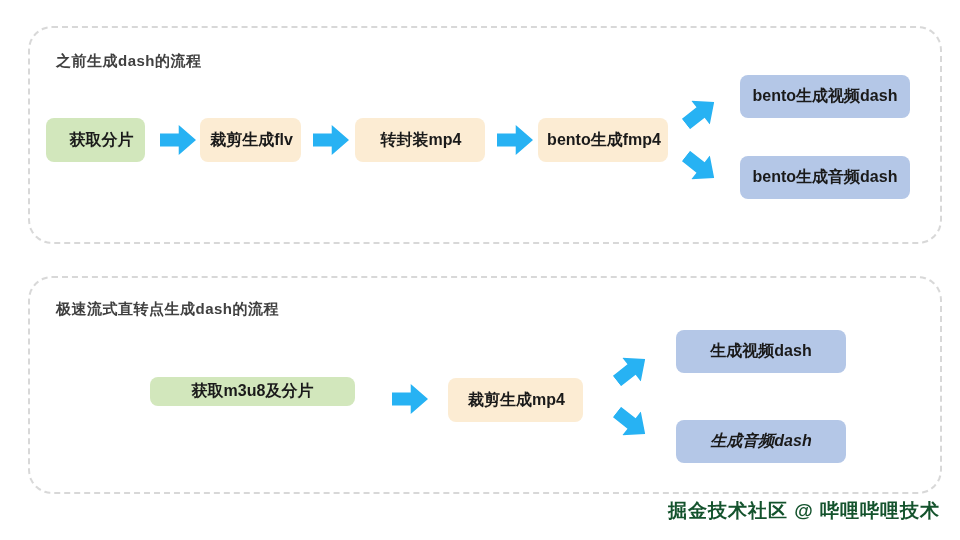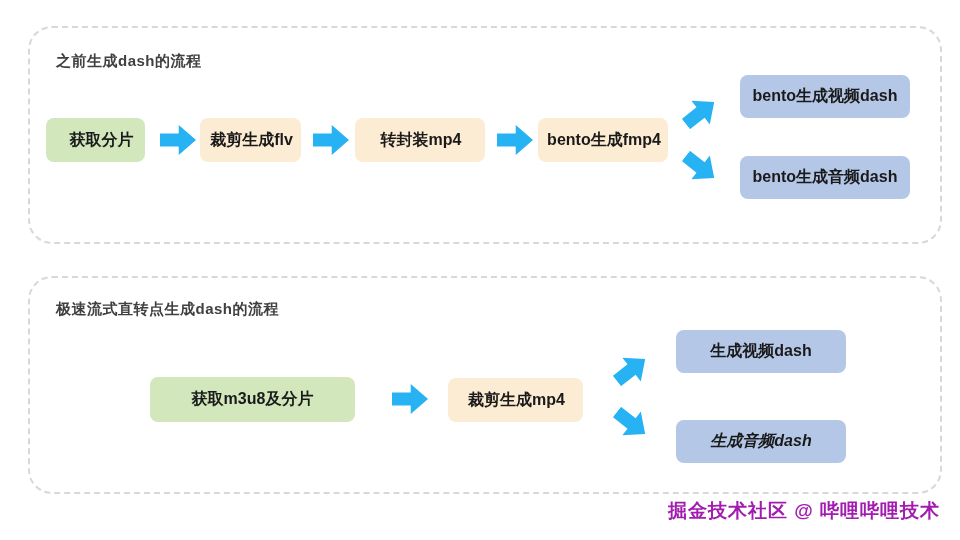--- a/index.html
+++ b/index.html
@@ -11,21 +11,21 @@
         border-radius:8px;font-weight:bold;font-size:16px;color:#1a1a1a;text-align:center;
         padding:0 6px;box-sizing:border-box;}
   .node.green{background:#d2e7bc;}
   .node.cream{background:#fcecd3;padding-left:8px;}
   .node.blue{background:#b4c7e7;}
   .arrow{position:absolute;width:36px;height:30px;background:#27b2f3;
          clip-path:polygon(0% 28%,52% 28%,52% 0%,100% 50%,52% 100%,52% 72%,0% 72%);}
   .arrow.up{transform:rotate(-38deg);}
   .arrow.down{transform:rotate(38deg);}
   .watermark{position:absolute;right:20px;bottom:16px;font-weight:bold;font-size:19px;
-             color:#a21caf;letter-spacing:1px;}
+             color:#14532d;letter-spacing:1px;}
 </style>
 </head>
 <body>
 
 <div class="stage">
 
   <div class="panel" style="left:28px;top:26px;width:910px;height:214px;">
     <div class="panel-title" style="left:26px;top:24px;">之前生成dash的流程</div>
   </div>
 
@@ -47,21 +47,21 @@
   <div class="arrow down" style="left:682px;top:152px;"></div>
 
   <div class="node blue" style="left:740px;top:75px;width:170px;height:43px;">bento生成视频dash</div>
 
   <div class="node blue" style="left:740px;top:156px;width:170px;height:43px;">bento生成音频dash</div>
 
   <div class="panel" style="left:28px;top:276px;width:910px;height:214px;">
     <div class="panel-title" style="left:26px;top:22px;">极速流式直转点生成dash的流程</div>
   </div>
 
-  <div class="node green" style="left:150px;top:377px;width:205px;height:45px;">获取m3u8及分片</div>
+  <div class="node green" style="left:150px;top:377px;width:205px;height:29px;">获取m3u8及分片</div>
 
   <div class="arrow" style="left:392px;top:384px;"></div>
 
   <div class="node cream" style="left:448px;top:378px;width:135px;height:44px;">裁剪生成mp4</div>
 
   <div class="arrow up" style="left:613px;top:355px;"></div>
   <div class="arrow down" style="left:613px;top:408px;"></div>
 
   <div class="node blue" style="left:676px;top:330px;width:170px;height:43px;">生成视频dash</div>
 

